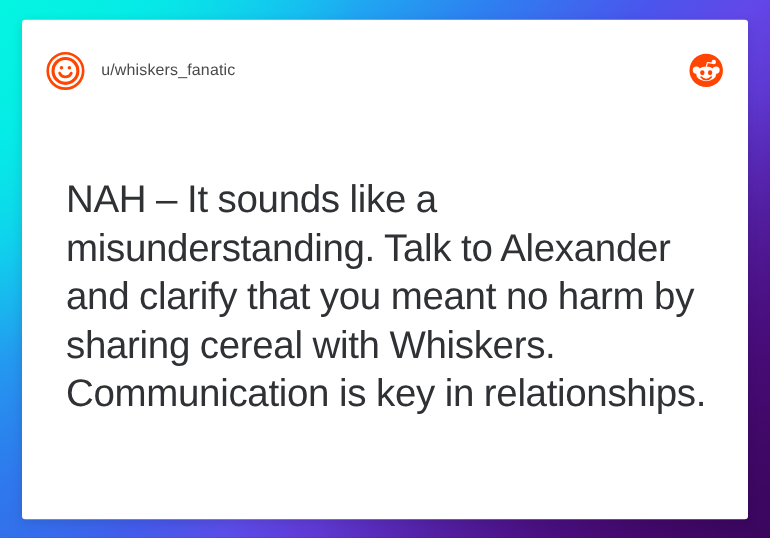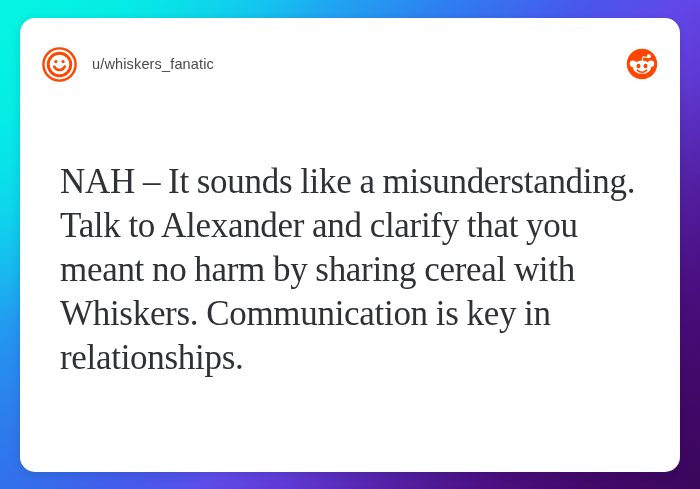--- a/index.html
+++ b/index.html
@@ -47,21 +47,21 @@
   }
 
   
   #card {
     position: absolute;
     left: 20px;
     top: 18px;
     width: 660px;
     height: 454px;
     background: #ffffff;
-    border-radius: 15px;
+    border-radius: 3px;
     box-sizing: border-box;
     box-shadow: 0 2px 10px rgba(0,0,0,0.12);
     overflow: hidden;
   }
 
   
   .card-header {
     position: absolute;
     left: 0;
     top: 0;
@@ -94,21 +94,20 @@
   }
 
   
   .card-body {
     position: absolute;
     left: 40px;
     top: 142px;
     width: 620px;
     padding-right: 20px;
     box-sizing: border-box;
-    font-family: Liberation Serif, serif;
   }
   .body-text {
     margin: 0;
     font-size: 35px;
     line-height: 44px;
     color: #2f3135;
     font-weight: 400;
     letter-spacing: -0.3px;
     word-spacing: -0.5px;
   }

